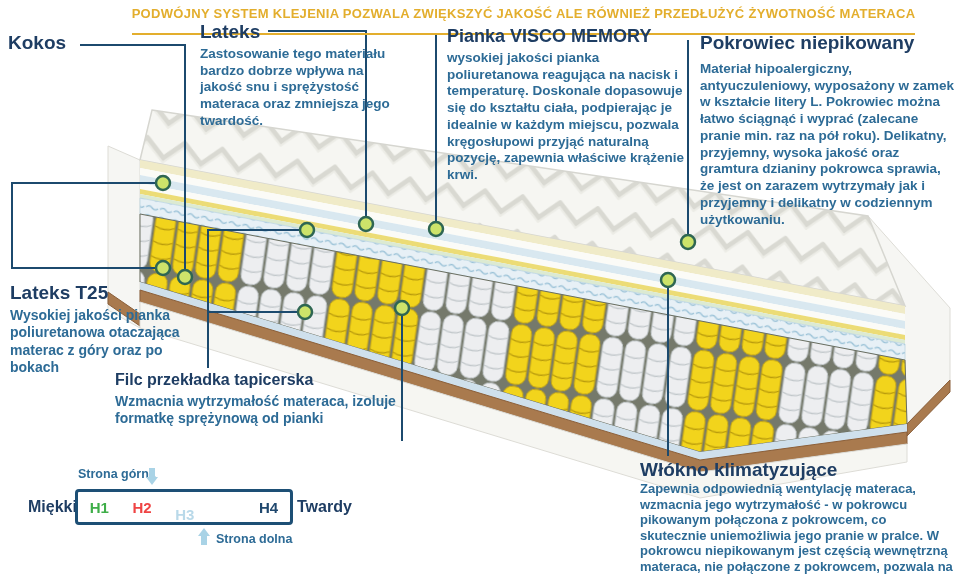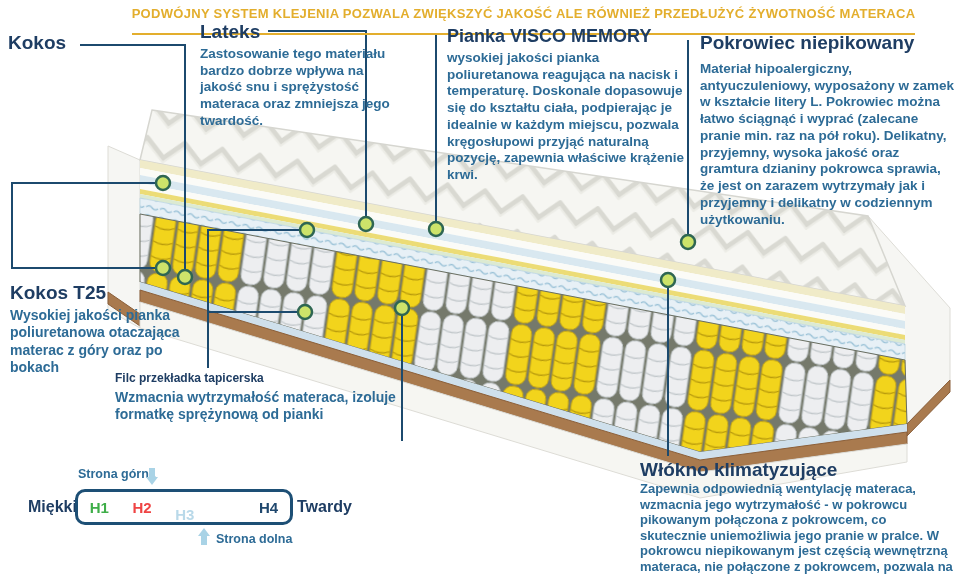--- a/index.html
+++ b/index.html
@@ -33,21 +33,21 @@
   .n-wlokno h3{margin-bottom:1px;}
   .n-wlokno p{font-size:13px;line-height:1.2;}
 
   
   .scale{position:absolute;left:0px;top:462px;width:360px;height:110px;}
   .scale .side-label{position:absolute;font-size:16px;font-weight:700;color:#1e3d63;}
   .scale .soft{left:28px;top:36px;}
   .scale .hard{left:297px;top:36px;}
   .scale .box{
     position:absolute;left:75px;top:27px;width:212px;height:30px;
-    border:3px solid #1d4f75;border-radius:10px;background:#fff;
+    border:3px solid #1d4f75;border-radius:4px;background:#fff;
     display:flex;align-items:center;justify-content:space-around;
   }
   .scale .box b{font-size:15px;font-weight:700;}
   .scale .dir{position:absolute;font-size:12.5px;font-weight:700;color:#2d6b96;}
   .scale .top-label{left:78px;top:5px;}
   .scale .bottom-label{left:216px;top:70px;}
   .arrow{position:absolute;width:12px;height:17px;}
   .arrow .stem{position:absolute;left:3px;width:6px;height:9px;background:#a9d3e6;}
   .arrow .head{position:absolute;left:0;width:0;height:0;
     border-left:6px solid transparent;border-right:6px solid transparent;}
@@ -166,26 +166,26 @@
     <h3 style="font-size:18px;">Pianka VISCO MEMORY</h3>
     <p>wysokiej jakości pianka poliuretanowa reagująca na nacisk i temperaturę. Doskonale dopasowuje się do kształtu ciała, podpierając je idealnie w każdym miejscu, pozwala kręgosłupowi przyjąć naturalną pozycję, zapewnia właściwe krążenie krwi.</p>
   </div>
 
   <div class="note n-pokrowiec">
     <h3>Pokrowiec niepikowany</h3>
     <p>Materiał hipoalergiczny, antyuczuleniowy, wyposażony w zamek w kształcie litery L. Pokrowiec można łatwo ściągnąć i wyprać (zalecane pranie min. raz na pół roku). Delikatny, przyjemny, wysoka jakość oraz gramtura dzianiny pokrowca sprawia, że jest on zarazem wytrzymały jak i przyjemny i delikatny w codziennym użytkowaniu.</p>
   </div>
 
   <div class="note n-t25">
-    <h3>Kokos T25</h3>
+    <h3>Lateks T25</h3>
     <p style="font-size:14px;">Wysokiej jakości pianka poliuretanowa otaczająca materac z góry oraz po bokach</p>
   </div>
 
   <div class="note n-filc">
-    <h3 style="font-size:12px;">Filc przekładka tapicerska</h3>
+    <h3 style="font-size:16px;">Filc przekładka tapicerska</h3>
     <p style="font-size:14px;">Wzmacnia wytrzymałość materaca, izoluje formatkę sprężynową od pianki</p>
   </div>
 
 
   <div class="note n-wlokno">
     <h3>Włókno klimatyzujące</h3>
     <p>Zapewnia odpowiednią wentylację materaca, wzmacnia jego wytrzymałość - w pokrowcu pikowanym połączona z pokrowcem, co skutecznie uniemożliwia jego pranie w pralce. W pokrowcu niepikowanym jest częścią wewnętrzną materaca, nie połączone z pokrowcem, pozwala na pranie pokrowca w pralce.</p>
   </div>
 
   <div class="scale">

